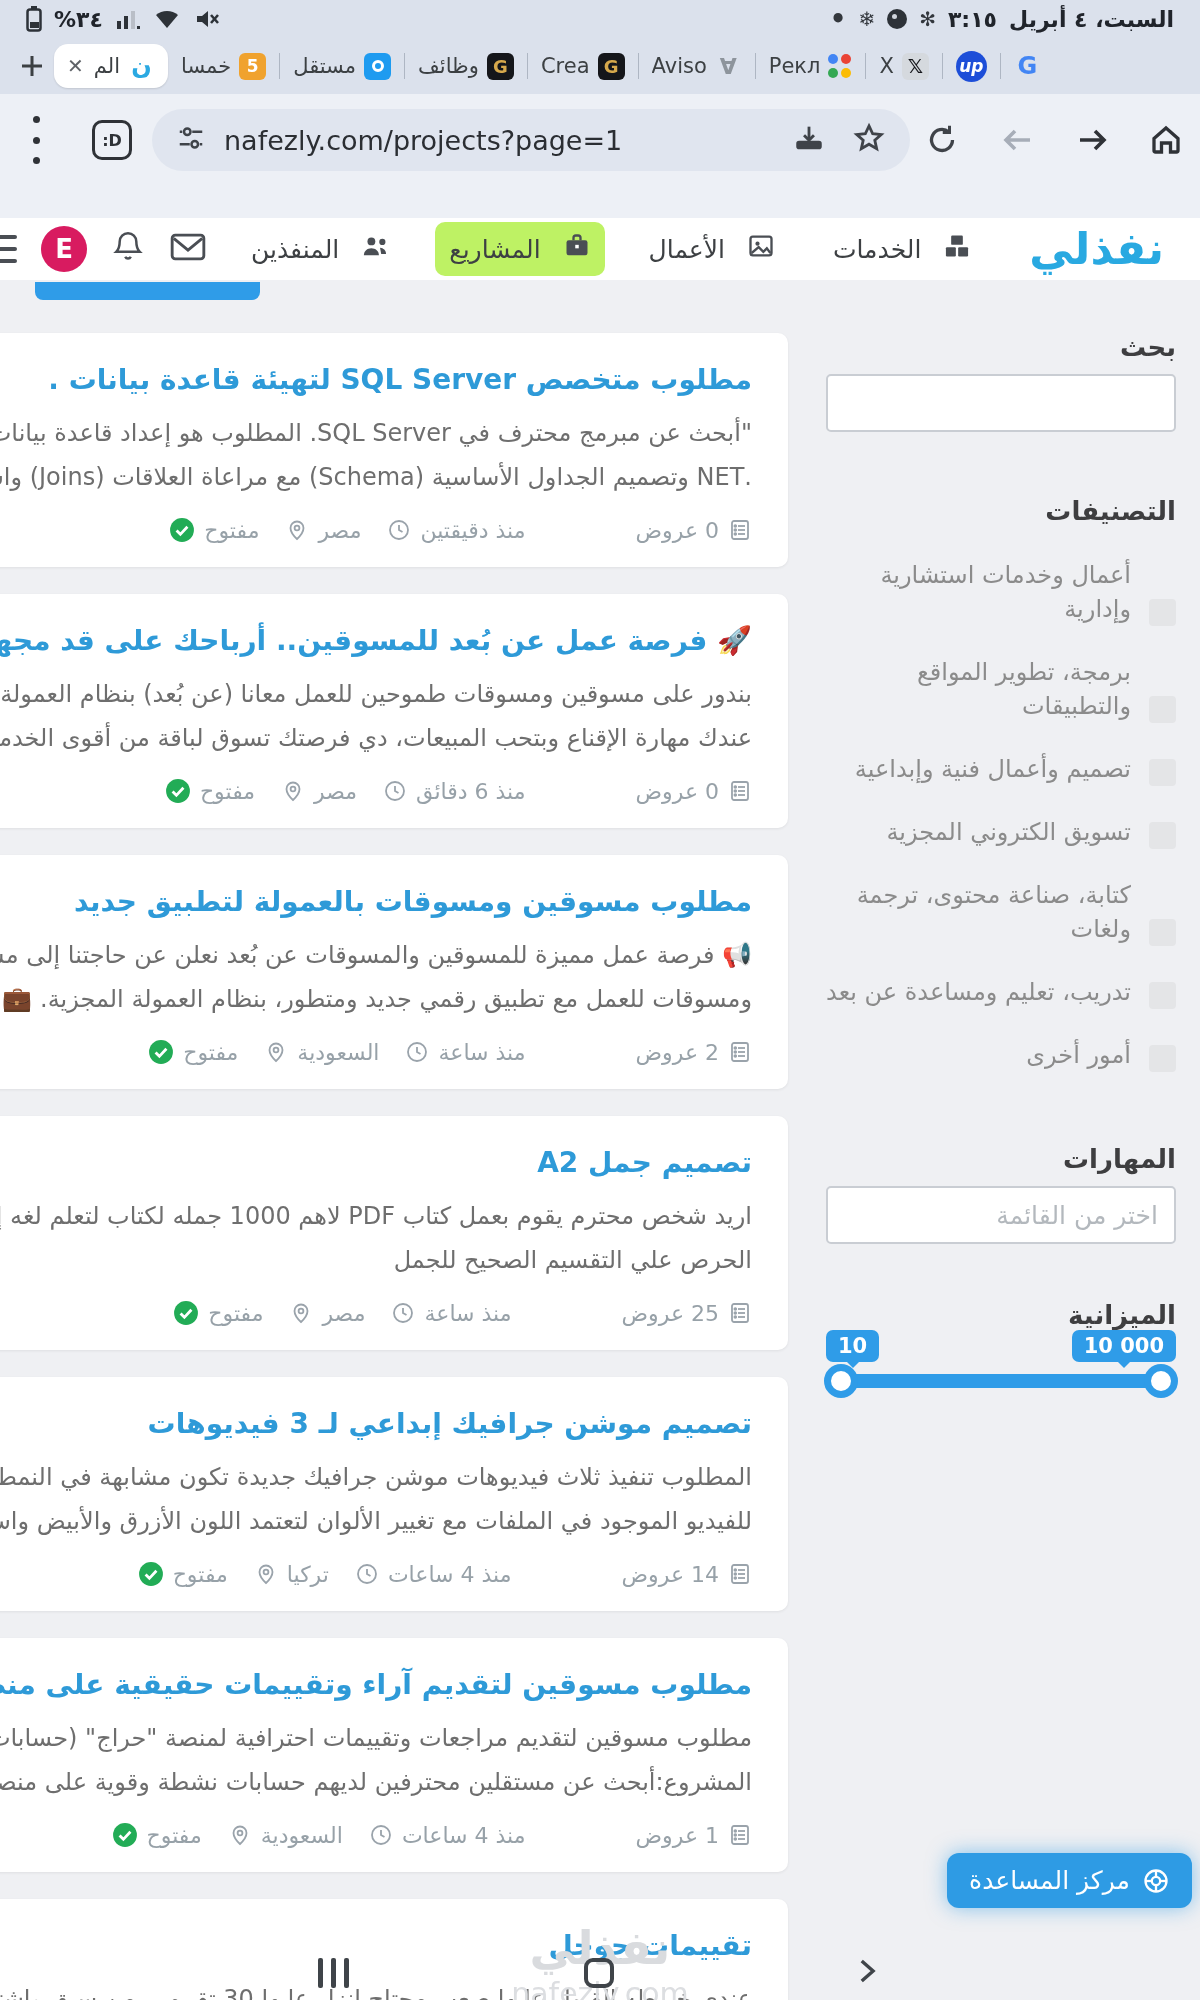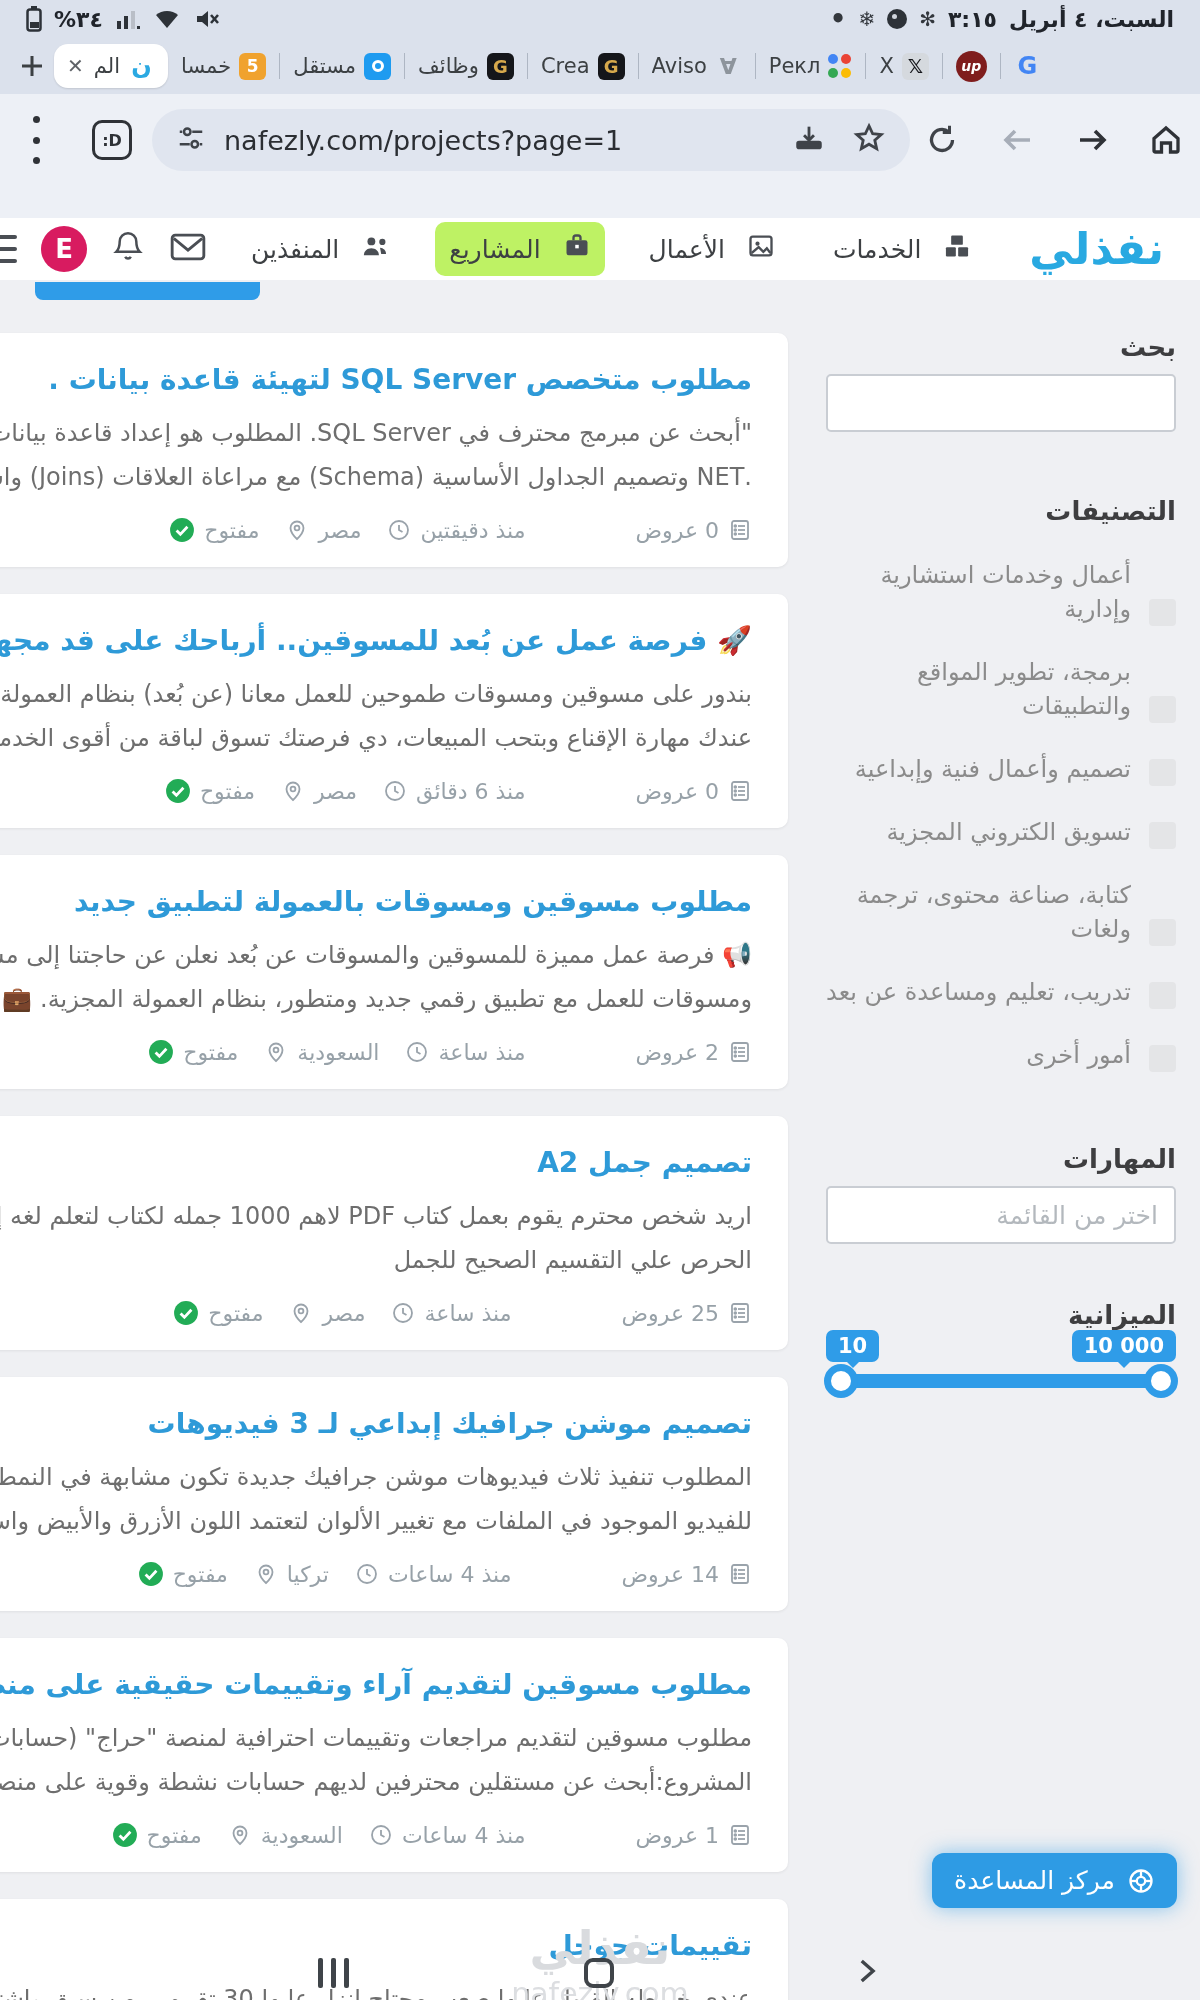--- a/index.html
+++ b/index.html
@@ -37,21 +37,21 @@
   .fav { width:27px; height:27px; border-radius:6px; display:inline-flex; align-items:center; justify-content:center; flex:none; font-weight:bold; }
   .fav-naf { color:#2ba9e2; font-size:24px; }
   .fav-kh { background:#f0a22e; color:#fff; font-size:17px; }
   .fav-mo { background:#1e9bf0; }
   .fav-mo i { display:block; width:12px; height:12px; border:3px solid #fff; border-radius:50%; }
   .fav-gd { background:#15161a; color:#d7a94c; font-size:18px; }
   .fav-av { color:#8d949c; font-size:22px; }
   .fav-dots { display:grid; grid-template-columns:11px 11px; gap:2px; width:auto; }
   .fav-dots i { width:10px; height:10px; border-radius:50%; display:block; }
   .fav-x { background:#d5d9de; color:#15161a; font-size:19px; }
-  .fav-up { background:#7f1d1d; border-radius:50%; width:31px; height:31px; color:#fff; font-size:14px; font-style:italic; }
+  .fav-up { background:#1d4ed8; border-radius:50%; width:31px; height:31px; color:#fff; font-size:17px; font-style:italic; }
   .fav-g { color:#4285f4; font-size:24px; }
 
   
   .url-row {
     position:absolute; top:94px; left:0; width:1200px; height:124px;
     background:#edf0f6;
   }
   .menu-dots { position:absolute; left:30px; top:22px; width:12px; height:48px; display:flex; flex-direction:column; justify-content:space-between; align-items:center; }
   .menu-dots i { width:7px; height:7px; border-radius:50%; background:#2f3237; }
   .tabcount { position:absolute; left:92px; top:26px; width:40px; height:40px; border:3px solid #2f3237; border-radius:10px;
@@ -110,21 +110,21 @@
   .card-title { color:#2e9ad8; font-size:28px; font-weight:600; line-height:38px;
     white-space:nowrap; overflow:hidden; }
   .card-desc { margin-top:12px; color:#6e6e6e; font-size:24px; line-height:44px;
     display:-webkit-box; -webkit-line-clamp:2; -webkit-box-orient:vertical; overflow:hidden; max-height:88px; }
   .meta { margin-top:18px; display:flex; align-items:center; gap:26px; color:#97a1a8; font-size:22px; }
   .mi { display:flex; align-items:center; gap:9px; white-space:nowrap; }
   .mi-offers { margin-left:84px; }
   .meta svg { flex:none; }
 
   
-  .help-btn { position:absolute; right:23px; top:1853px; width:245px; height:55px; background:#2e9be4; border-radius:12px;
+  .help-btn { position:absolute; right:8px; top:1853px; width:245px; height:55px; background:#2e9be4; border-radius:12px;
     box-shadow:0 0 20px rgba(46,155,228,.55); display:flex; direction:rtl; align-items:center; justify-content:center;
     gap:12px; color:#fff; font-size:25px; }
 
   
   .watermark { position:absolute; left:0; top:1922px; width:1200px; text-align:center; pointer-events:none; }
   .wm-name { font-size:46px; font-weight:bold; color:#d9dbde; line-height:52px; }
   .wm-domain { font-size:30px; color:#dcdee1; line-height:40px; }
 
   
   .android-nav { position:absolute; left:0; top:1946px; width:1200px; height:54px;

